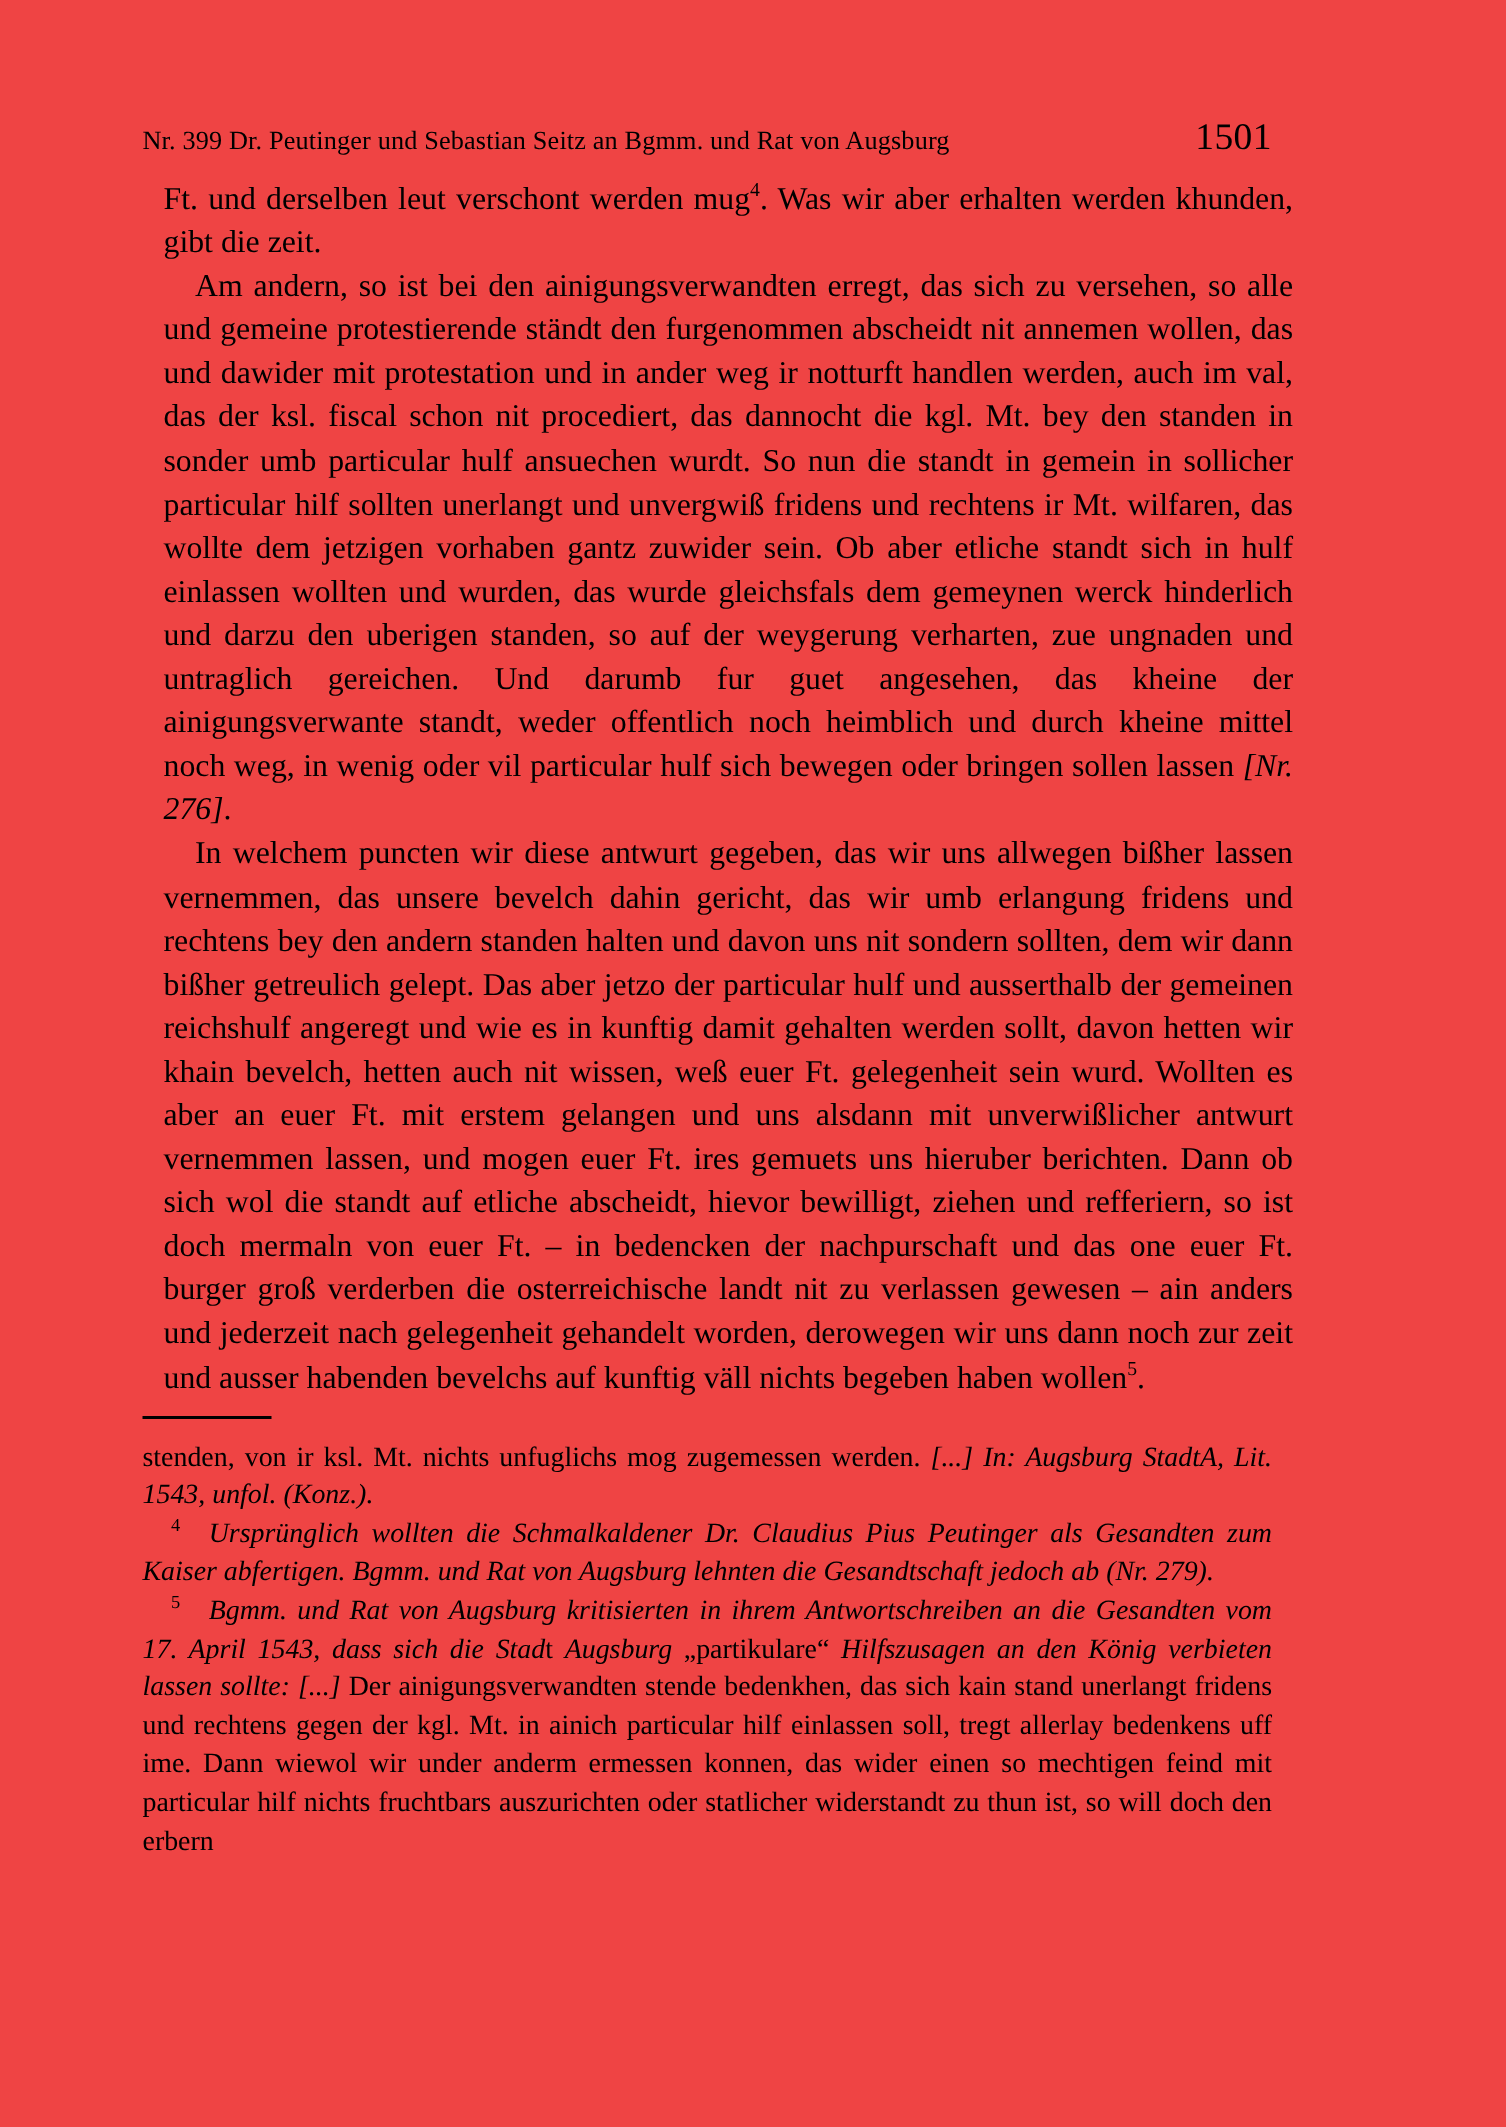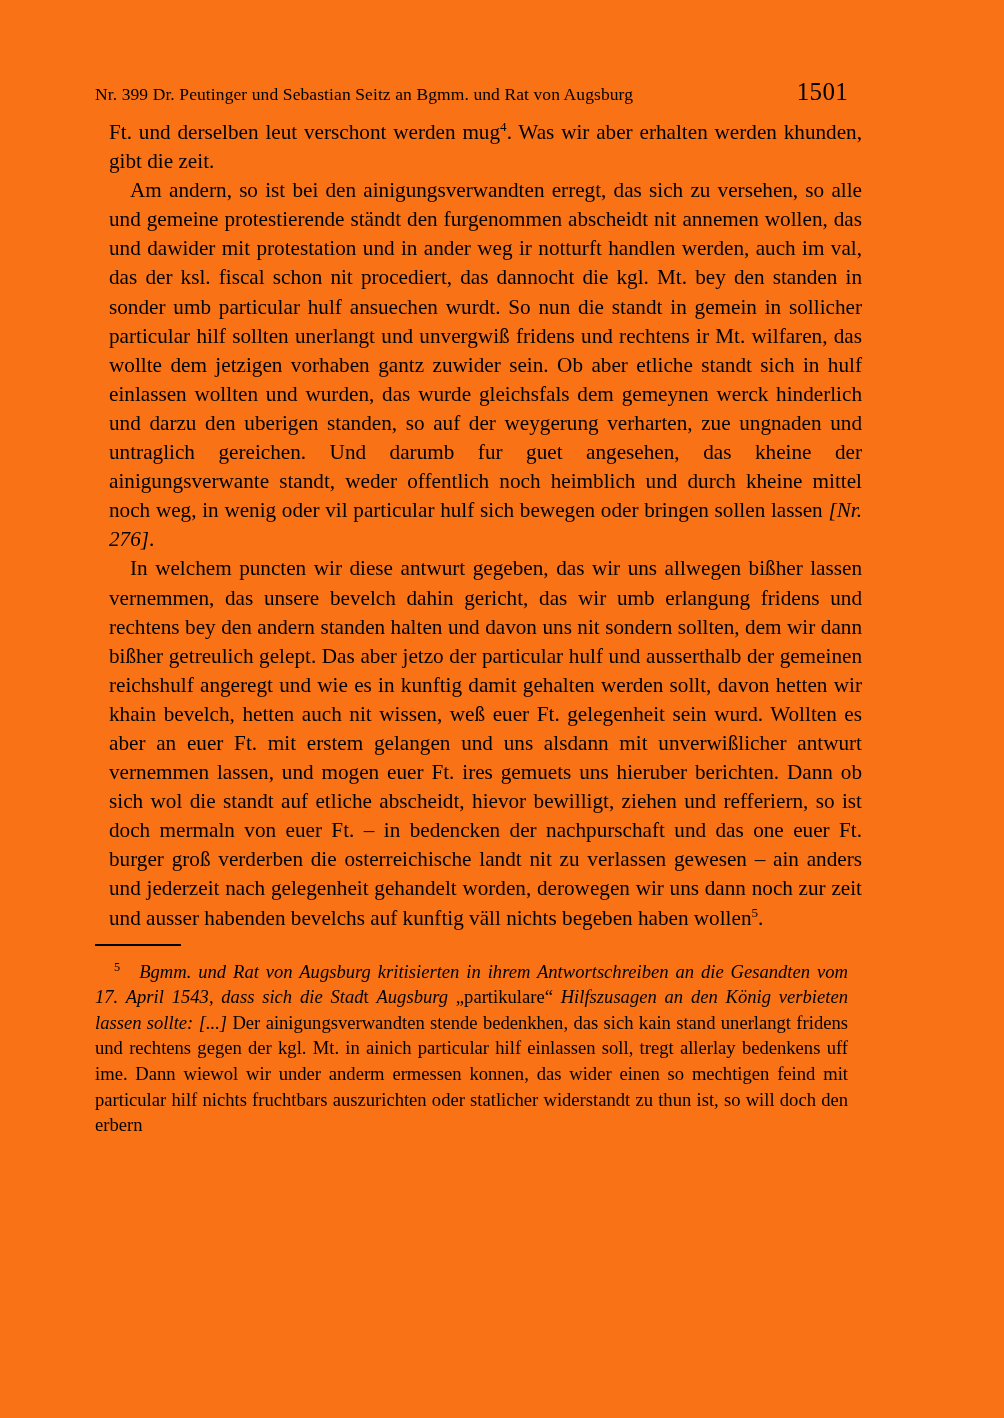--- a/index.html
+++ b/index.html
@@ -13,21 +13,21 @@
     height: 1418px;
     overflow: hidden;
     font-family: "Liberation Serif", "DejaVu Serif", serif;
     color: #000000;
   }
 
   .page {
     position: relative;
     width: 1004px;
     height: 1418px;
-    background: #f97316;
+    background: #ef4444;
     box-sizing: border-box;
   }
 
   
   .running-head {
     position: absolute;
     left: 95px;
     top: 78px;
     width: 753px;
     display: flex;
@@ -118,16 +118,18 @@
   </div>
 
   <div class="body-block">
     <p class="para" id="para-1"><span>Ft. und derselben leut verschont werden mug</span><sup class="fn-ref">4</sup><span>. Was wir aber erhalten werden khunden, gibt die zeit.</span></p>
     <p class="para indent" id="para-2"><span>Am andern, so ist bei den ainigungsverwandten erregt, das sich zu versehen, so alle und gemeine protestierende ständt den furgenommen abscheidt nit annemen wollen, das und dawider mit protestation und in ander weg ir notturft handlen werden, auch im val, das der ksl. fiscal schon nit procediert, das dannocht die kgl. Mt. bey den standen in sonder umb particular hulf ansuechen wurdt. So nun die standt in gemein in sollicher particular hilf sollten unerlangt und unvergwiß fridens und rechtens ir Mt. wilfaren, das wollte dem jetzigen vorhaben gantz zuwider sein. Ob aber etliche standt sich in hulf einlassen wollten und wurden, das wurde gleichsfals dem gemeynen werck hinderlich und darzu den uberigen standen, so auf der weygerung verharten, zue ungnaden und untraglich gereichen. Und darumb fur guet angesehen, das kheine der ainigungsverwante standt, weder offentlich noch heimblich und durch kheine mittel noch weg, in wenig oder vil particular hulf sich bewegen oder bringen sollen lassen </span><span class="it">[Nr. 276]</span><span>.</span></p>
     <p class="para indent" id="para-3"><span>In welchem puncten wir diese antwurt gegeben, das wir uns allwegen bißher lassen vernemmen, das unsere bevelch dahin gericht, das wir umb erlangung fridens und rechtens bey den andern standen halten und davon uns nit sondern sollten, dem wir dann bißher getreulich gelept. Das aber jetzo der particular hulf und ausserthalb der gemeinen reichshulf angeregt und wie es in kunftig damit gehalten werden sollt, davon hetten wir khain bevelch, hetten auch nit wissen, weß euer Ft. gelegenheit sein wurd. Wollten es aber an euer Ft. mit erstem gelangen und uns alsdann mit unverwißlicher antwurt vernemmen lassen, und mogen euer Ft. ires gemuets uns hieruber berichten. Dann ob sich wol die standt auf etliche abscheidt, hievor bewilligt, ziehen und refferiern, so ist doch mermaln von euer Ft. – in bedencken der nachpurschaft und das one euer Ft. burger groß verderben die osterreichische landt nit zu verlassen gewesen – ain anders und jederzeit nach gelegenheit gehandelt worden, derowegen wir uns dann noch zur zeit und ausser habenden bevelchs auf kunftig väll nichts begeben haben wollen</span><sup class="fn-ref">5</sup><span>.</span></p>
   </div>
 
   <div class="footnote-area">
     <div class="fn-rule"></div>
+    <p class="fn" id="fn-continued"><span><span>stenden, von ir ksl. Mt. nichts unfuglichs mog zugemessen werden. </span><span class="it">[...] In: Augsburg StadtA, Lit. 1543, unfol. (Konz.).</span></span></p>
+    <p class="fn numbered" id="fn-4"><span class="fn-num">4</span><span class="fn-gap"></span><span><span class="it">Ursprünglich wollten die Schmalkaldener Dr. Claudius Pius Peutinger als Gesandten zum Kaiser abfertigen. Bgmm. und Rat von Augsburg lehnten die Gesandtschaft jedoch ab (Nr. 279).</span></span></p>
     <p class="fn numbered" id="fn-5"><span class="fn-num">5</span><span class="fn-gap"></span><span><span class="it">Bgmm. und Rat von Augsburg kritisierten in ihrem Antwortschreiben an die Gesandten vom 17. April 1543, dass sich die Stad</span><span>t </span><span class="it">Augsburg </span><span>„partikulare“ </span><span class="it">Hilfszusagen an den König verbieten lassen sollte: [...] </span><span>Der ainigungsverwandten stende bedenkhen, das sich kain stand unerlangt fridens und rechtens gegen der kgl. Mt. in ainich particular hilf einlassen soll, tregt allerlay bedenkens uff ime. Dann wiewol wir under anderm ermessen konnen, das wider einen so mechtigen feind mit particular hilf nichts fruchtbars auszurichten oder statlicher widerstandt zu thun ist, so will doch den erbern</span></span></p>
   </div>
 
 </div>
 
 </body></html>

